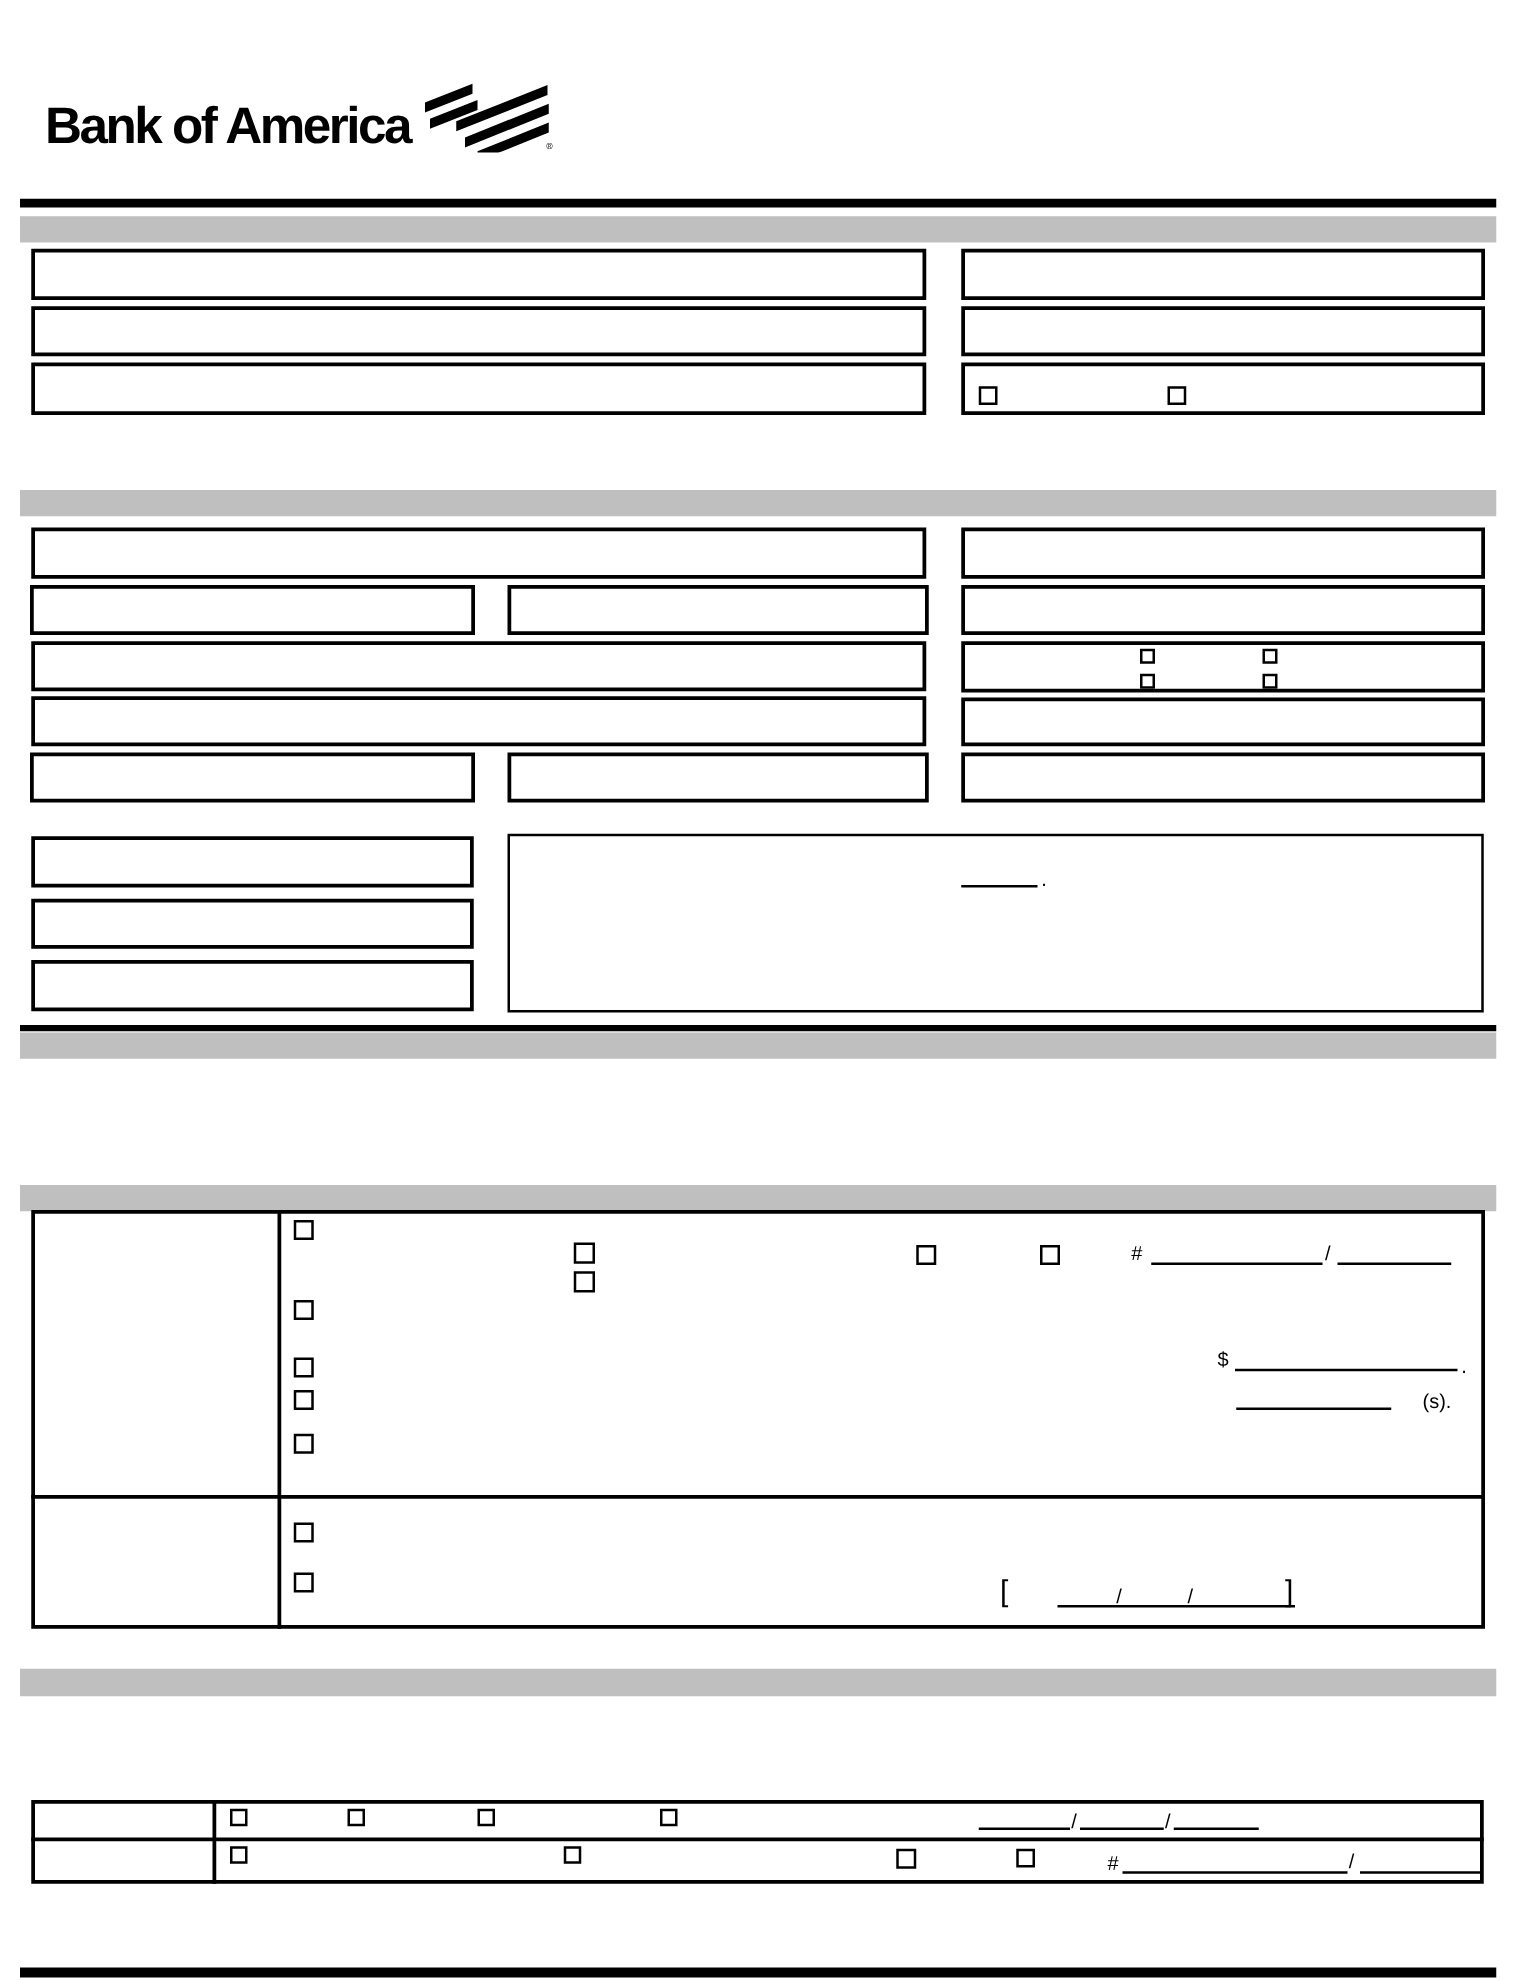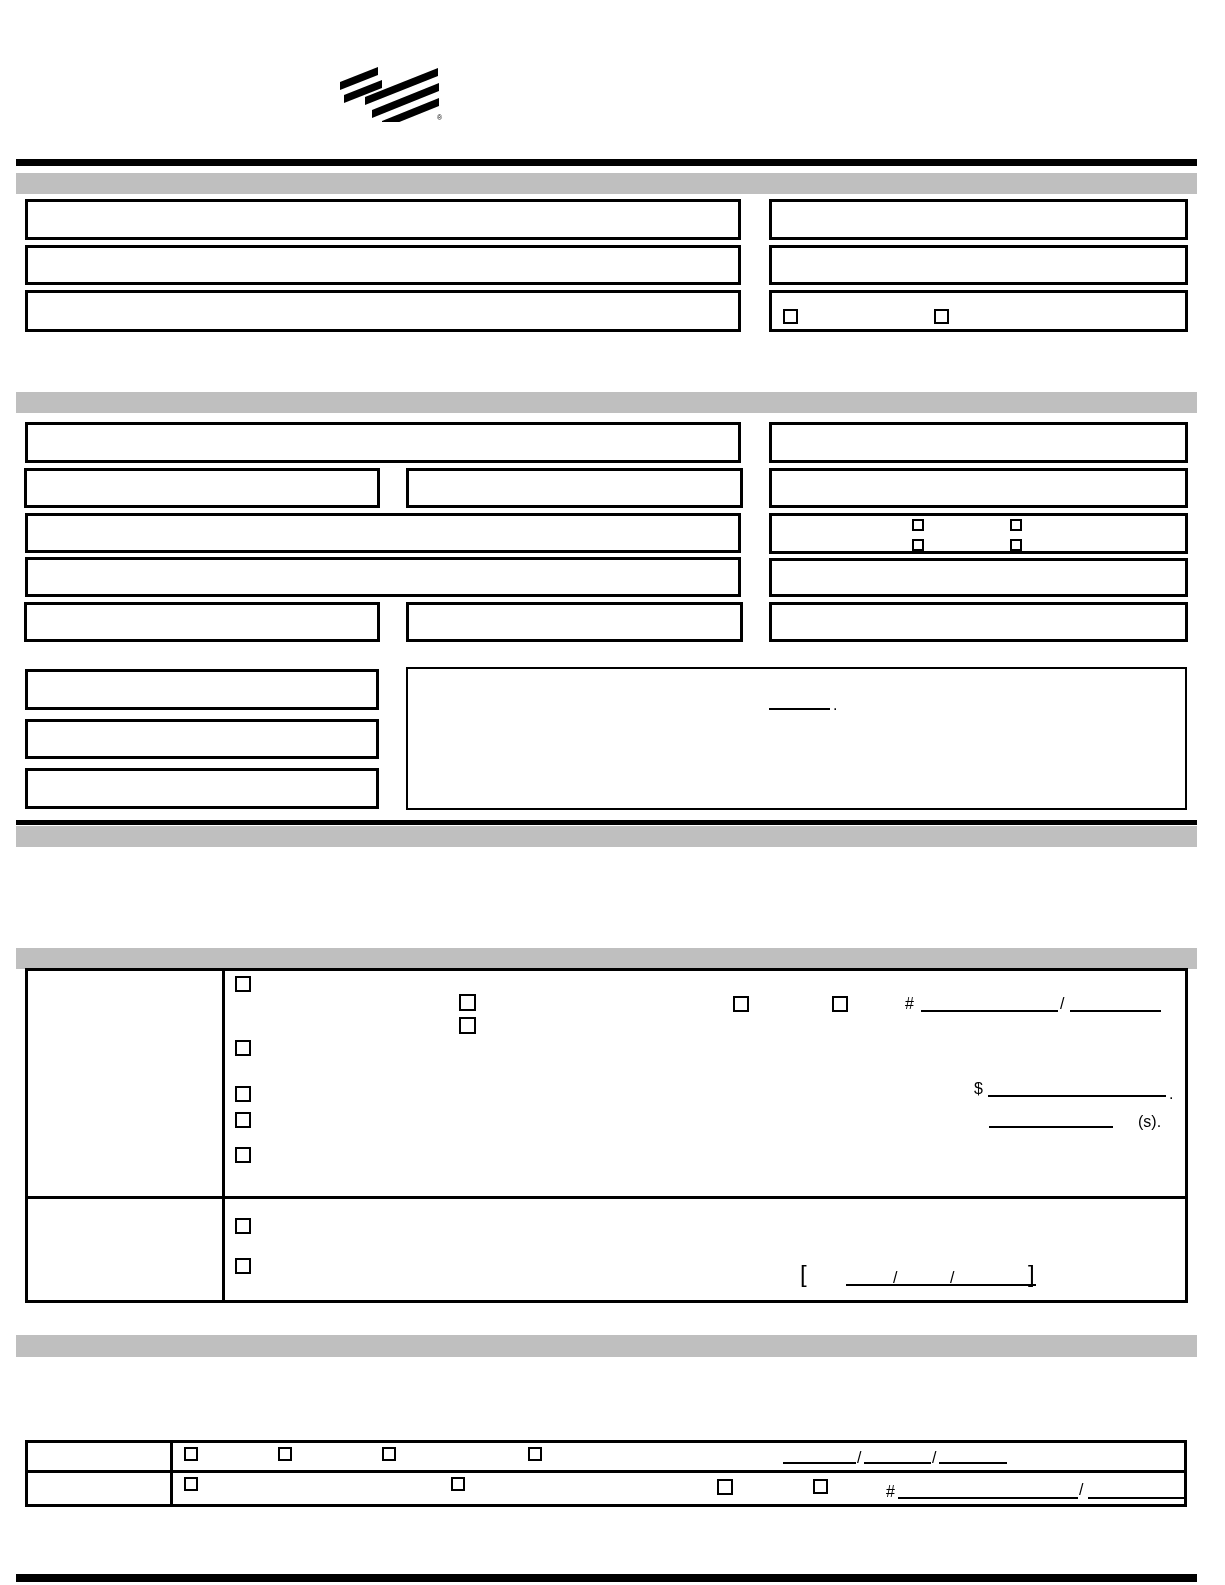--- a/index.html
+++ b/index.html
@@ -18,20 +18,21 @@
     position:absolute;left:36px;top:80px;font-size:41px;font-weight:bold;
     letter-spacing:-2px;line-height:1;color:#000;
   }
   .reg{position:absolute;font-size:7px;color:#000;line-height:1;}
 </style>
 </head>
 <body>
 
 <div id="page" style="background: rgb(255, 255, 255);">
 
+  <div class="logo-text">Bank of America</div>
   <svg class="abs" style="left:338px;top:66px;" width="102" height="56" viewBox="0 0 102 56">
     <polygon points="2,16 40,1 40,9 2,24" fill="#000"></polygon>
     <polygon points="6,29 44,14 44,22 6,37" fill="#000"></polygon>
     <polygon points="27,31 100,2 100,10 27,39" fill="#000"></polygon>
     <polygon points="34,44 101,17 101,25 34,52" fill="#000"></polygon>
     <polygon points="44,55 101,32 101,40 44,63" fill="#000"></polygon>
   </svg>
   <div class="reg" style="left:437px;top:114px;">®</div>
 
   <div class="rule" style="left:16px;top:159px;width:1181px;height:7px;"></div>

